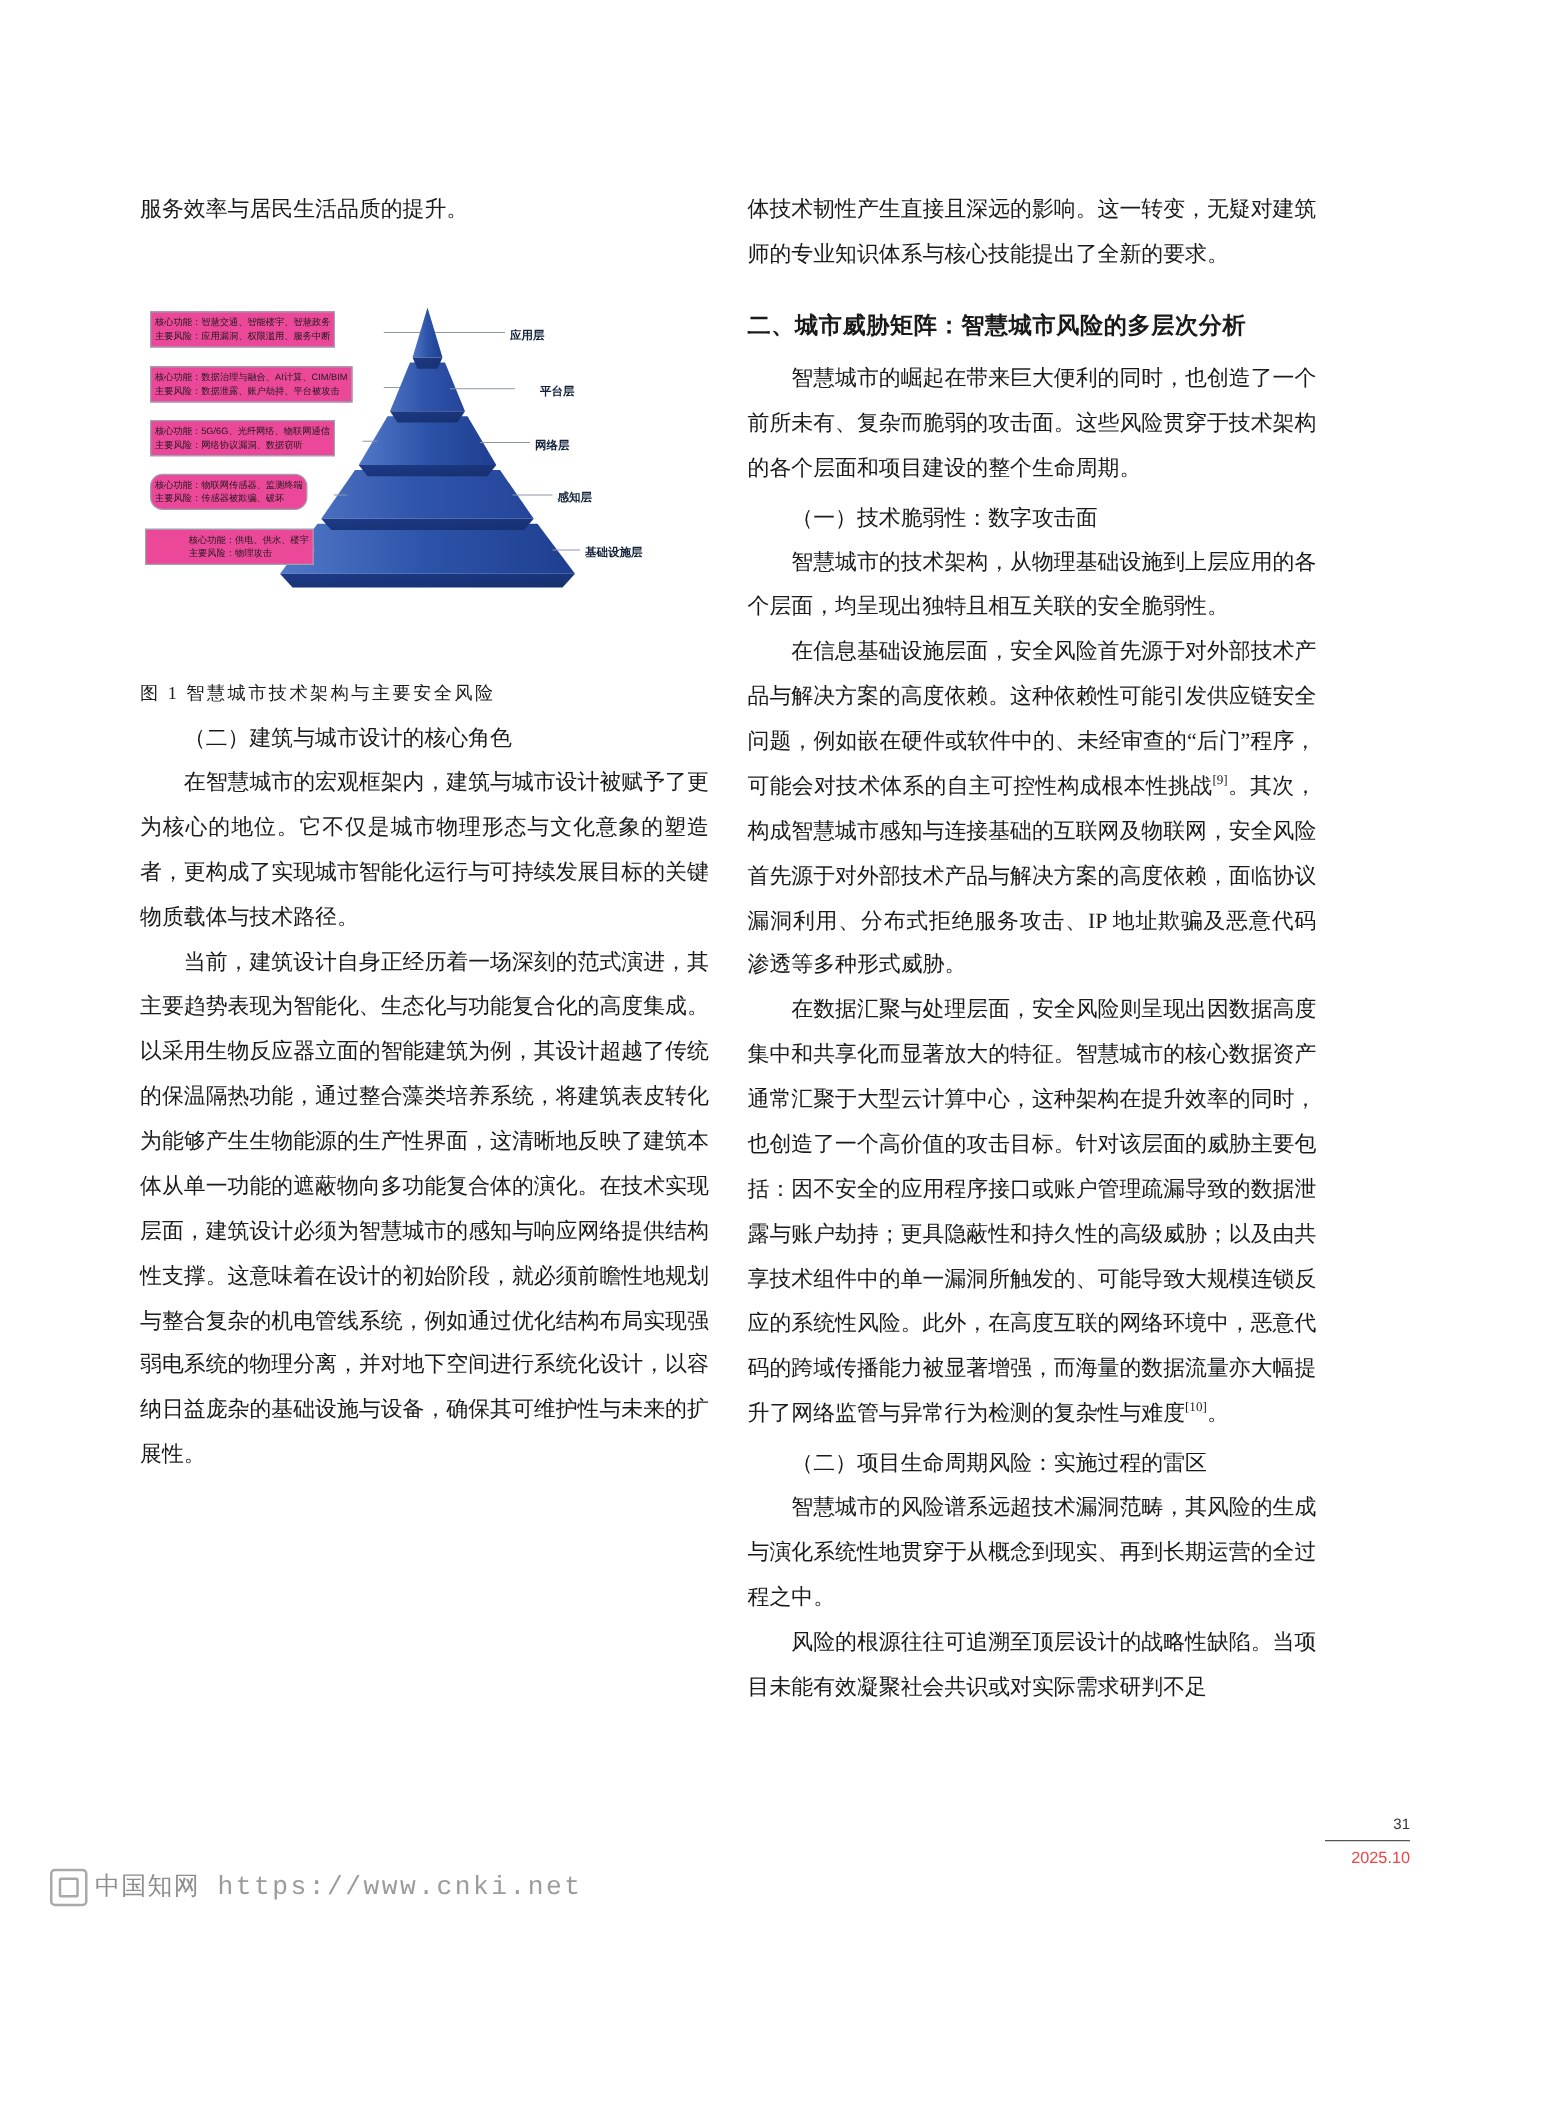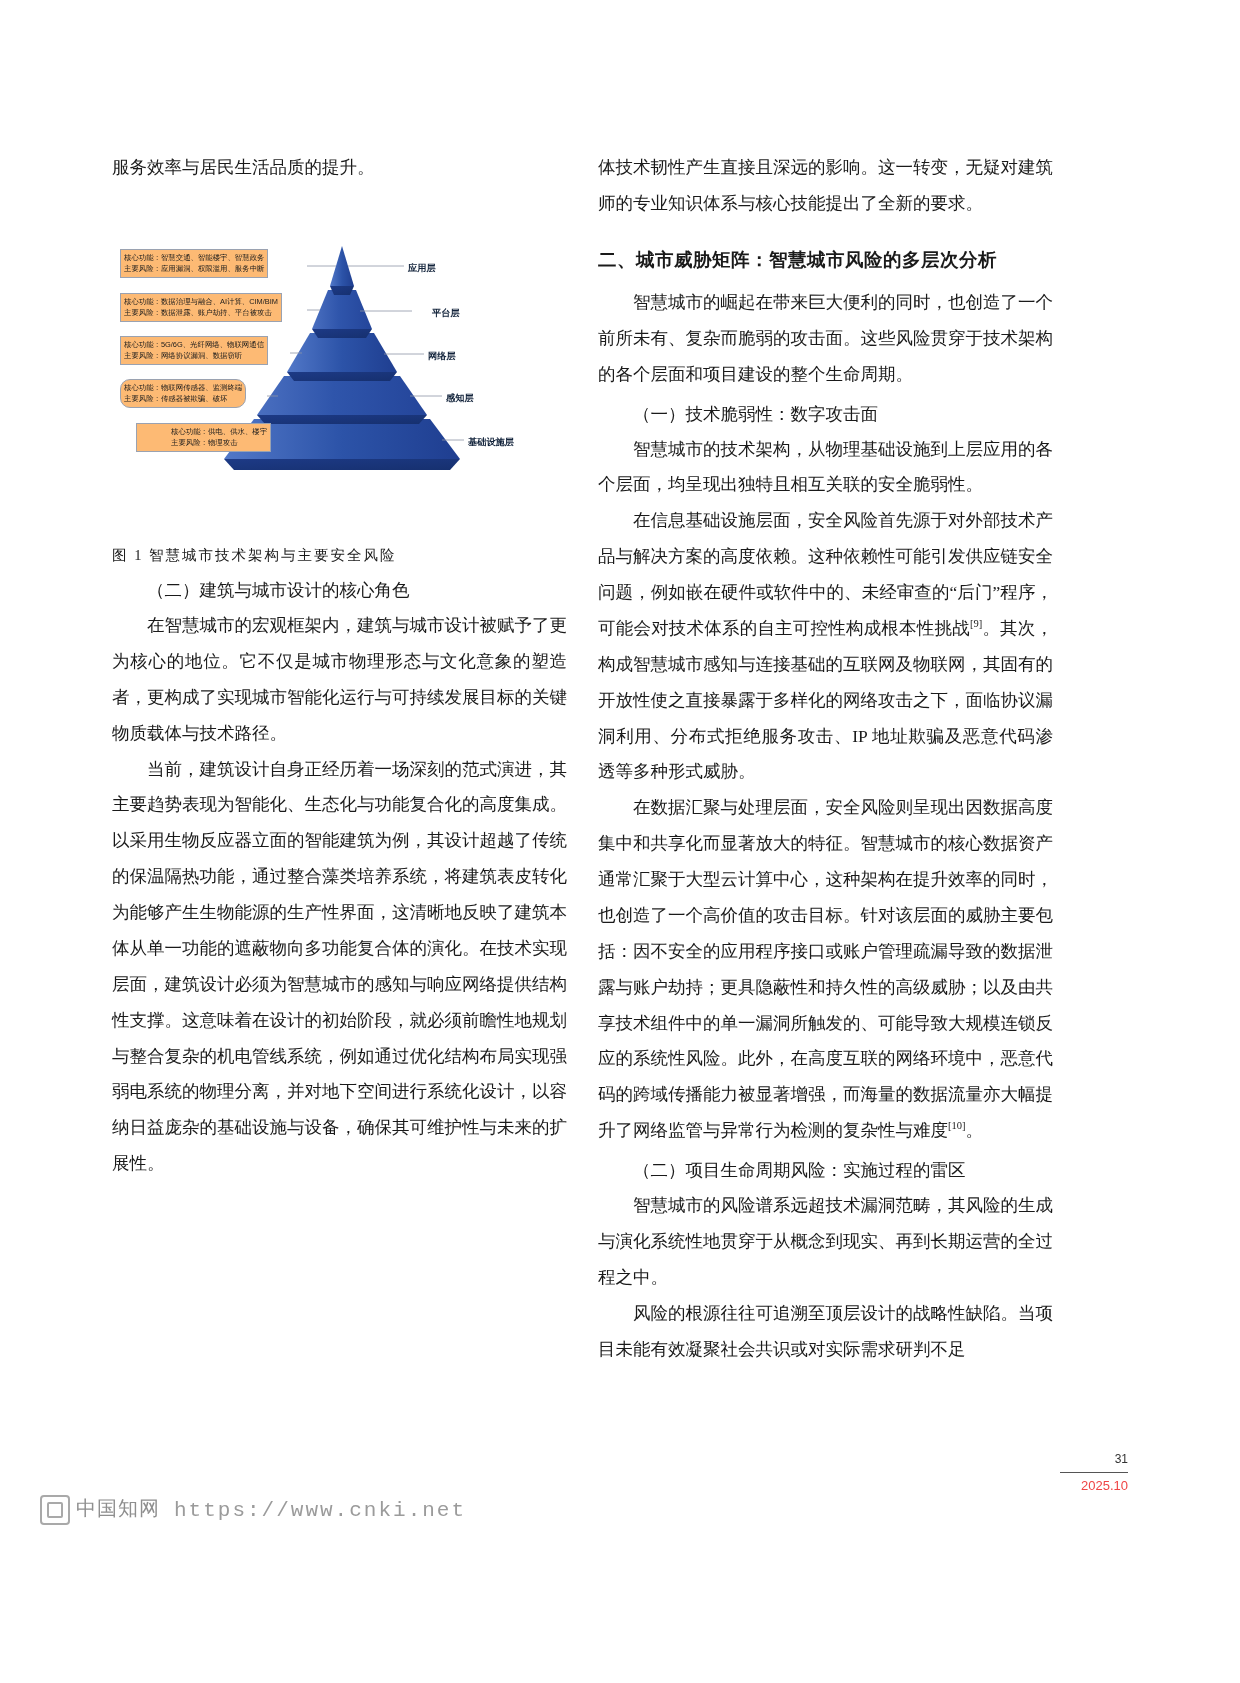--- a/index.html
+++ b/index.html
@@ -75,21 +75,21 @@
   }
   .pyramid-svg { position: absolute; left: 0; top: 0; }
 
   .lbl-left {
     position: absolute;
     font-family: "Liberation Sans", "DejaVu Sans", sans-serif;
     font-size: 7.4px;
     line-height: 1.55;
     color: #1b1b1b;
     border: 0.7px solid #9aa2b1;
-    background: #fdba74;
+    background: #ec4899;
     padding: 2px 3px;
     white-space: nowrap;
   }
   .lbl-right {
     position: absolute;
     font-family: "Liberation Sans", "DejaVu Sans", sans-serif;
     font-size: 9.2px;
     font-weight: bold;
     color: #11223a;
     white-space: nowrap;
@@ -227,21 +227,21 @@
         <div>主要风险：数据泄露、账户劫持、平台被攻击</div>
       </div>
       <div class="lbl-left" style="left:8px; top:132px;">
         <div>核心功能：5G/6G、光纤网络、物联网通信</div>
         <div>主要风险：网络协议漏洞、数据窃听</div>
       </div>
       <div class="lbl-left" style="left:8px; top:175px;border-radius:10px;">
         <div>核心功能：物联网传感器、监测终端</div>
         <div>主要风险：传感器被欺骗、破坏</div>
       </div>
-      <div class="lbl-left" style="left:24px; top:219px;padding-left:34px;">
+      <div class="lbl-left" style="left:4px; top:219px;padding-left:34px;">
         <div>核心功能：供电、供水、楼宇</div>
         <div>主要风险：物理攻击</div>
       </div>
 
       <div class="lbl-right" style="left:296px; top:55px;">应用层</div>
       <div class="lbl-right" style="left:320px; top:100px;">平台层</div>
       <div class="lbl-right" style="left:316px; top:143px;">网络层</div>
       <div class="lbl-right" style="left:334px; top:185px;">感知层</div>
       <div class="lbl-right" style="left:356px; top:229px;">基础设施层</div>
     </div>
@@ -259,21 +259,21 @@
     <p>体技术韧性产生直接且深远的影响。这一转变，无疑对建筑师的专业知识体系与核心技能提出了全新的要求。</p>
 
     <h2 class="section-head">二、城市威胁矩阵：智慧城市风险的多层次分析</h2>
 
     <p class="indent">智慧城市的崛起在带来巨大便利的同时，也创造了一个前所未有、复杂而脆弱的攻击面。这些风险贯穿于技术架构的各个层面和项目建设的整个生命周期。</p>
 
     <h3 class="sub-head">（一）技术脆弱性：数字攻击面</h3>
 
     <p class="indent">智慧城市的技术架构，从物理基础设施到上层应用的各个层面，均呈现出独特且相互关联的安全脆弱性。</p>
 
-    <p class="indent"><span>在信息基础设施层面，安全风险首先源于对外部技术产品与解决方案的高度依赖。这种依赖性可能引发供应链安全问题，例如嵌在硬件或软件中的、未经审查的“后门”程序，可能会对技术体系的自主可控性构成根本性挑战</span><sup>[9]</sup><span>。其次，构成智慧城市感知与连接基础的互联网及物联网，其固有的开放性使之直接暴露于多样化的网络攻击之下，面临协议漏洞利用、分布式拒绝服务攻击、IP 地址欺骗及恶意代码渗透等多种形式威胁。</span></p>
+    <p class="indent"><span>在信息基础设施层面，安全风险首先源于对外部技术产品与解决方案的高度依赖。这种依赖性可能引发供应链安全问题，例如嵌在硬件或软件中的、未经审查的“后门”程序，可能会对技术体系的自主可控性构成根本性挑战</span><sup>[9]</sup><span>。其次，构成智慧城市感知与连接基础的互联网及物联网，安全风险首先源于对外部技术产品与解决方案的高度依赖，面临协议漏洞利用、分布式拒绝服务攻击、IP 地址欺骗及恶意代码渗透等多种形式威胁。</span></p>
 
     <p class="indent"><span>在数据汇聚与处理层面，安全风险则呈现出因数据高度集中和共享化而显著放大的特征。智慧城市的核心数据资产通常汇聚于大型云计算中心，这种架构在提升效率的同时，也创造了一个高价值的攻击目标。针对该层面的威胁主要包括：因不安全的应用程序接口或账户管理疏漏导致的数据泄露与账户劫持；更具隐蔽性和持久性的高级威胁；以及由共享技术组件中的单一漏洞所触发的、可能导致大规模连锁反应的系统性风险。此外，在高度互联的网络环境中，恶意代码的跨域传播能力被显著增强，而海量的数据流量亦大幅提升了网络监管与异常行为检测的复杂性与难度</span><sup>[10]</sup>。</p>
 
     <h3 class="sub-head">（二）项目生命周期风险：实施过程的雷区</h3>
 
     <p class="indent">智慧城市的风险谱系远超技术漏洞范畴，其风险的生成与演化系统性地贯穿于从概念到现实、再到长期运营的全过程之中。</p>
     <p class="indent">风险的根源往往可追溯至顶层设计的战略性缺陷。当项目未能有效凝聚社会共识或对实际需求研判不足</p>
   </div>
 
   <div class="footer-page-num">31</div>

